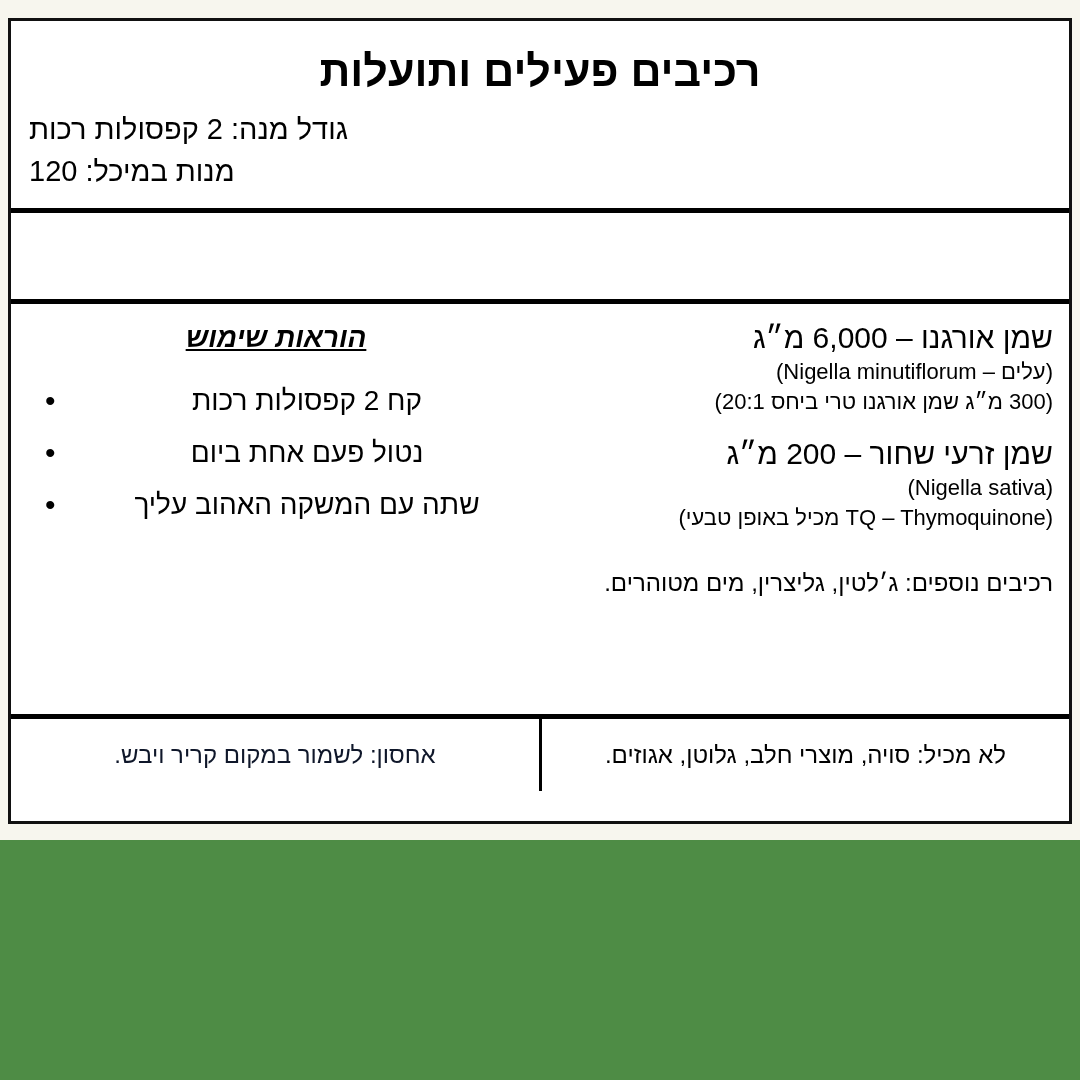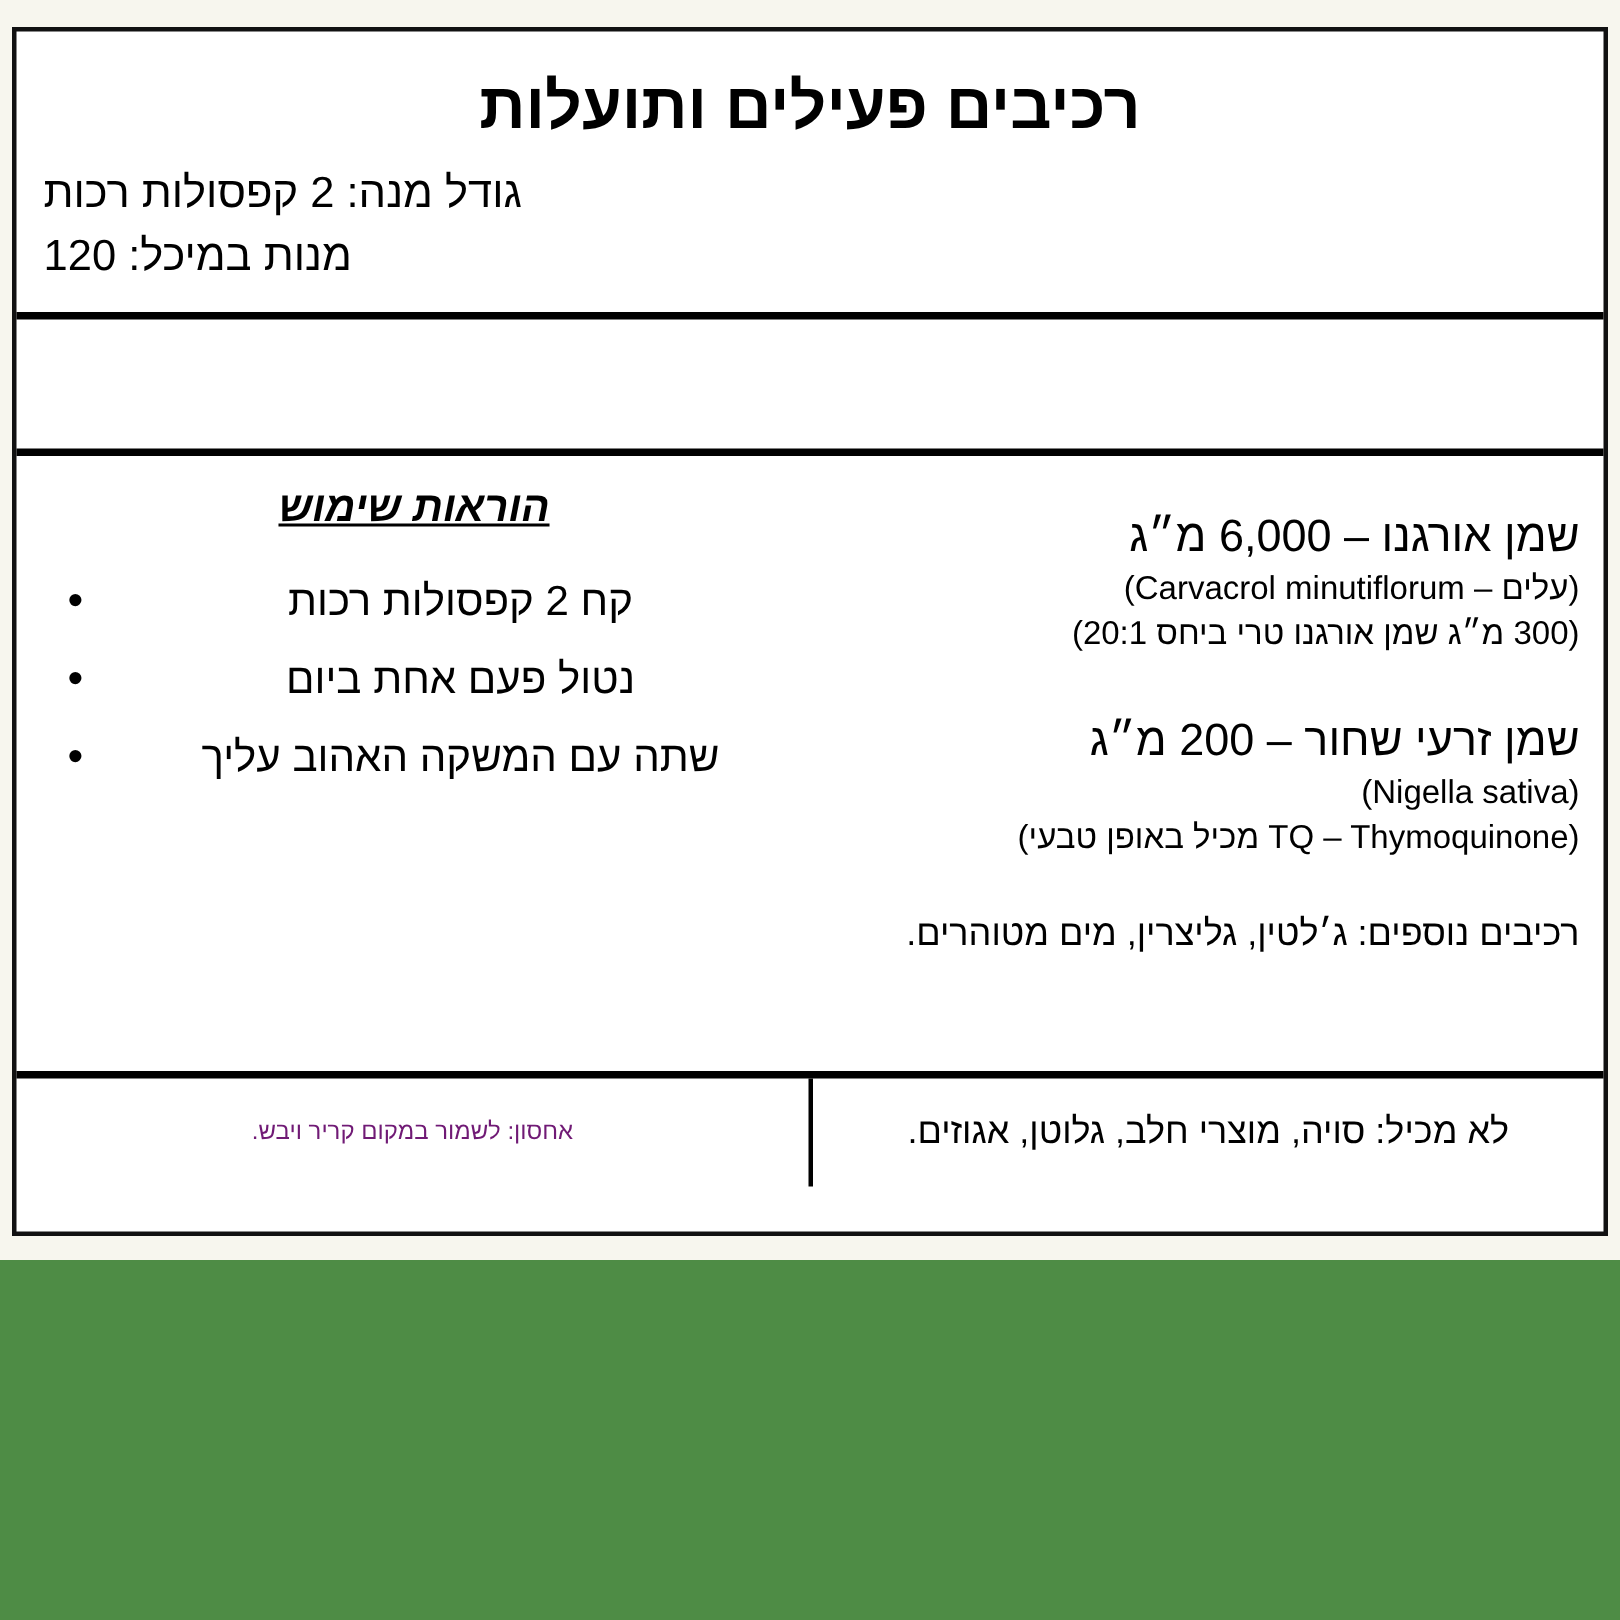--- a/index.html
+++ b/index.html
@@ -80,21 +80,21 @@
   .col-left {
     width: 525px;
     box-sizing: border-box;
     padding: 18px 10px 0 16px;
     text-align: center;
   }
   .ing-name {
     font-size: 30px;
     color: #000;
     line-height: 1.3;
-    margin-top: 20px;
+    margin-top: 0;
   }
   .ing-sub {
     font-size: 22px;
     color: #000;
     line-height: 1.35;
   }
   .ing-gap {
     height: 18px;
   }
   .other-ing {
@@ -152,22 +152,22 @@
     font-size: 24px;
     color: #000;
     border-left: 3px solid #000;
   }
   .bottom-left {
     width: 528px;
     box-sizing: border-box;
     display: flex;
     align-items: center;
     justify-content: center;
-    font-size: 16px;
-    color: #701a75;
+    font-size: 24px;
+    color: #0f172a;
     text-align: center;
   }
 </style>
 </head>
 <body>
 
 <div class="page">
 
   <div class="green-band"></div>
 
@@ -181,21 +181,21 @@
     </div>
 
     <div class="rule-thick"></div>
     <div class="spacer-band"></div>
     <div class="rule-thick2"></div>
 
     <div class="columns">
 
       <div class="col-right">
         <div class="ing-name">שמן אורגנו – 6,000 מ״ג</div>
-        <div class="ing-sub">(עלים – Carvacrol minutiflorum)</div>
+        <div class="ing-sub">(עלים – Nigella minutiflorum)</div>
         <div class="ing-sub">(300 מ״ג שמן אורגנו טרי ביחס 20:1)</div>
 
         <div class="ing-gap"></div>
 
         <div class="ing-name">שמן זרעי שחור – 200 מ״ג</div>
         <div class="ing-sub">(Nigella sativa)</div>
         <div class="ing-sub">(TQ – Thymoquinone מכיל באופן טבעי)</div>
 
         <div class="other-ing">רכיבים נוספים: ג׳לטין, גליצרין, מים מטוהרים.</div>
       </div>

